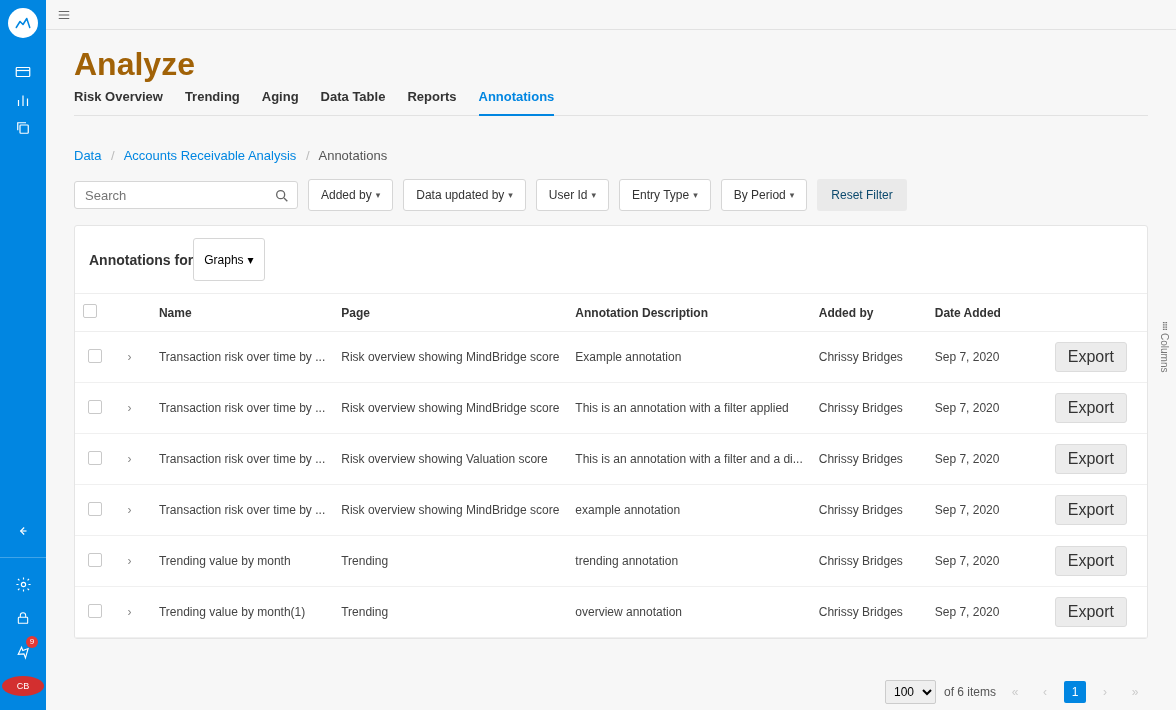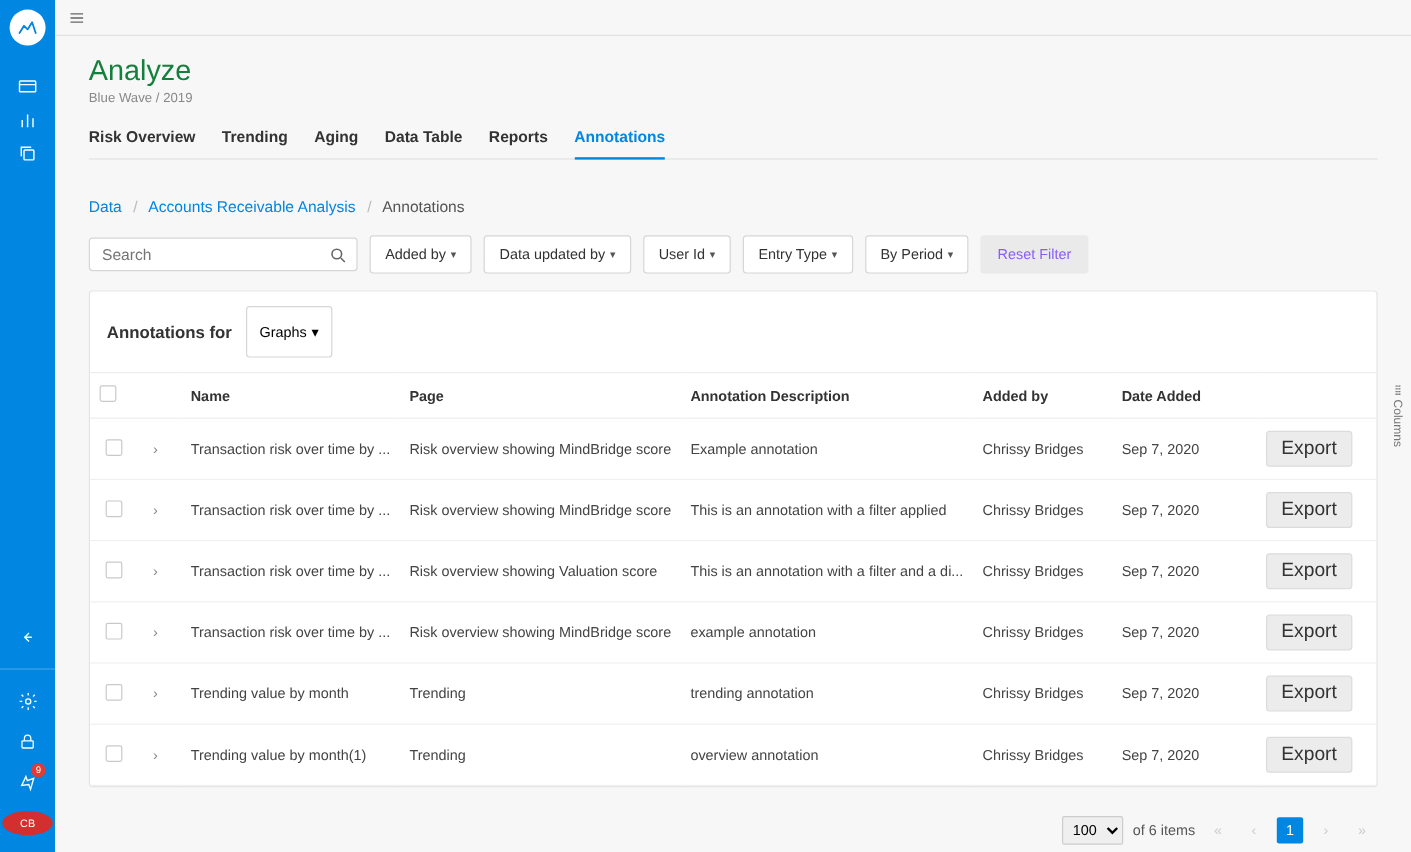--- a/index.html
+++ b/index.html
@@ -12,42 +12,42 @@
 .sidebar .divider { width: 46px; height: 1px; background: rgba(255,255,255,0.25); margin: 6px 0; }
 .badge-dot { position: relative; }
 .badge-dot .d { position: absolute; top: -2px; right: 8px; width: 12px; height: 12px; border-radius: 50%; background: #e53935; color: #fff; font-size: 8px; line-height: 12px; text-align: center; }
 .avatar-mini { width: 42px; height: 20px; border-radius: 50%; background: #d32f2f; color: #fff; font-size: 9px; display:flex; align-items:center; justify-content:center; }
 
 .main { position: absolute; left: 46px; top: 0; right: 0; bottom: 0; background: #f7f7f7; display: flex; flex-direction: column; }
 .topbar { height: 30px; border-bottom: 1px solid #e2e2e2; display: flex; align-items: center; padding-left: 10px; background: #f7f7f7; }
 .hamburger { cursor: pointer; color: #555; }
 
 .content { flex:1; padding: 10px 28px 0 28px; overflow: hidden; position: relative; }
-h1.page-title { font-size: 24px; font-weight: 400; color: #15803d; margin-top: 6px; }
+h1.page-title { font-size: 32px; font-weight: 700; color: #a16207; margin-top: 6px; }
 .subtitle { font-size: 11px; color: #888; margin-top: 2px; margin-bottom: 12px; }
 
 .tabs { display: flex; gap: 22px; border-bottom: 1px solid #e2e2e2; margin-bottom: 32px; }
 .tab { padding: 6px 0 10px 0; font-size: 13px; color: #333; cursor: pointer; font-weight: 600; }
 .tab.active { color: #0186e1; border-bottom: 2px solid #0186e1; margin-bottom: -1px; }
 
 .breadcrumb { font-size: 13px; margin-bottom: 16px; }
 .breadcrumb a { color: #0186e1; text-decoration: none; cursor: pointer; }
 .breadcrumb .sep { color: #bbb; margin: 0 6px; }
 .breadcrumb .current { color: #555; }
 
 .controls { display: flex; gap: 10px; margin-bottom: 14px; align-items: center; }
 .search-box { position: relative; width: 224px; }
 .search-box input { width: 100%; height: 28px; border: 1px solid #d6d6d6; border-radius: 3px; padding: 0 30px 0 10px; font-size: 13px; background: #fff; }
 .search-box .sicon { position: absolute; right: 8px; top: 7px; color: #777; }
 .fbtn { height: 32px; padding: 0 12px; border: 1px solid #d6d6d6; background: #fff; border-radius: 3px; font-size: 12px; color: #333; display: inline-flex; align-items: center; gap: 4px; cursor: pointer; }
 .fbtn .caret { font-size: 9px; color: #555; }
-.reset { height: 32px; padding: 0 14px; border: none; background: #eaeaea; color: #8b5cf6; border-radius: 3px; font-size: 12px; cursor: default; }
+.reset { height: 32px; padding: 0 14px; border: none; background: #eaeaea; color: #0c4a6e; border-radius: 3px; font-size: 12px; cursor: default; }
 
 .panel { background: #fff; border: 1px solid #e5e5e5; border-radius: 3px; }
-.panel-header { padding: 12px 14px; display: flex; align-items: center; gap: 12px; }
+.panel-header { padding: 12px 14px; display: flex; align-items: center; }
 .panel-header .hlabel { font-weight: 600; font-size: 14px; }
 .graphs-btn { height: 43px; padding: 0 10px; border: 1px solid #d6d6d6; background: #fff; border-radius: 3px; font-size: 12px; display: inline-flex; align-items: center; gap: 4px; cursor: pointer; }
 
 .table { width: 100%; border-collapse: collapse; }
 .table thead th { text-align: left; font-weight: 600; font-size: 12px; padding: 10px 8px; border-top: 1px solid #eee; border-bottom: 1px solid #eee; color: #333; cursor: pointer; }
 .table tbody td { font-size: 12px; padding: 10px 8px; border-bottom: 1px solid #f0f0f0; color: #444; white-space: nowrap; overflow: hidden; text-overflow: ellipsis; }
 .chk { width: 14px; height: 14px; border: 1px solid #c9c9c9; border-radius: 2px; cursor: pointer; display:inline-block; background:#fff; }
 .expand { color: #888; cursor: pointer; display:inline-block; text-align:center; width:14px; }
 .export-btn { padding: 5px 12px; background: #ececec; border: 1px solid #dcdcdc; border-radius: 3px; font-size: 16px; cursor: pointer; color: #333; }
 
@@ -139,21 +139,20 @@
       <svg width="16" height="14" viewBox="0 0 24 24" stroke="#666" stroke-width="1.8">
           <line x1="3" y1="6" x2="21" y2="6"></line>
           <line x1="3" y1="12" x2="21" y2="12"></line>
           <line x1="3" y1="18" x2="21" y2="18"></line>
         </svg>
     </span>
   </div>
 
   <div class="content">
     <h1 class="page-title">Analyze</h1>
-    <div class="subtitle">Blue Wave / 2019</div>
 
     <div class="tabs" id="tabs">
         <div class="tab">Risk Overview</div>
         <div class="tab">Trending</div>
         <div class="tab">Aging</div>
         <div class="tab">Data Table</div>
         <div class="tab">Reports</div>
         <div class="tab active">Annotations</div>
       </div>
 

